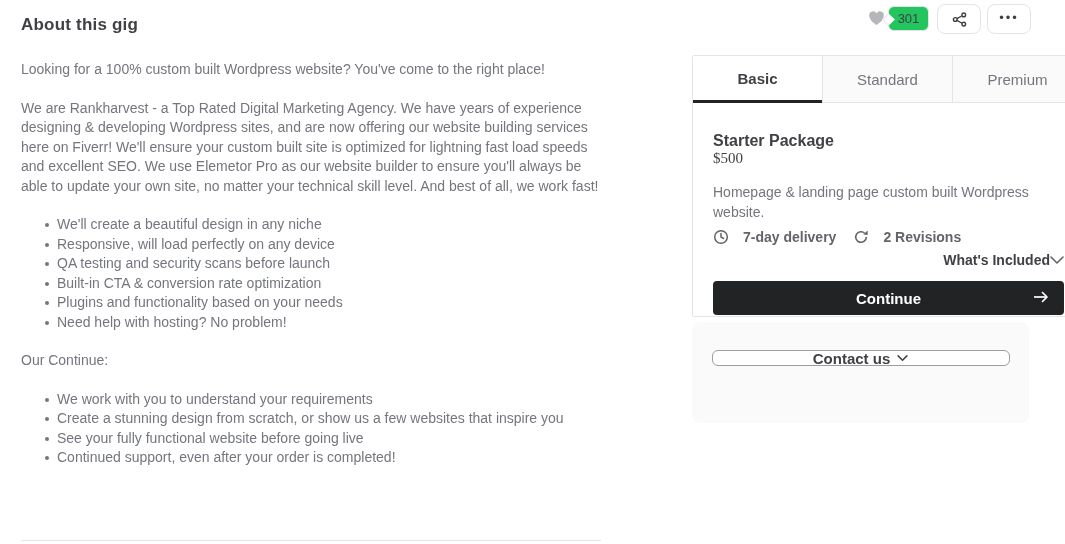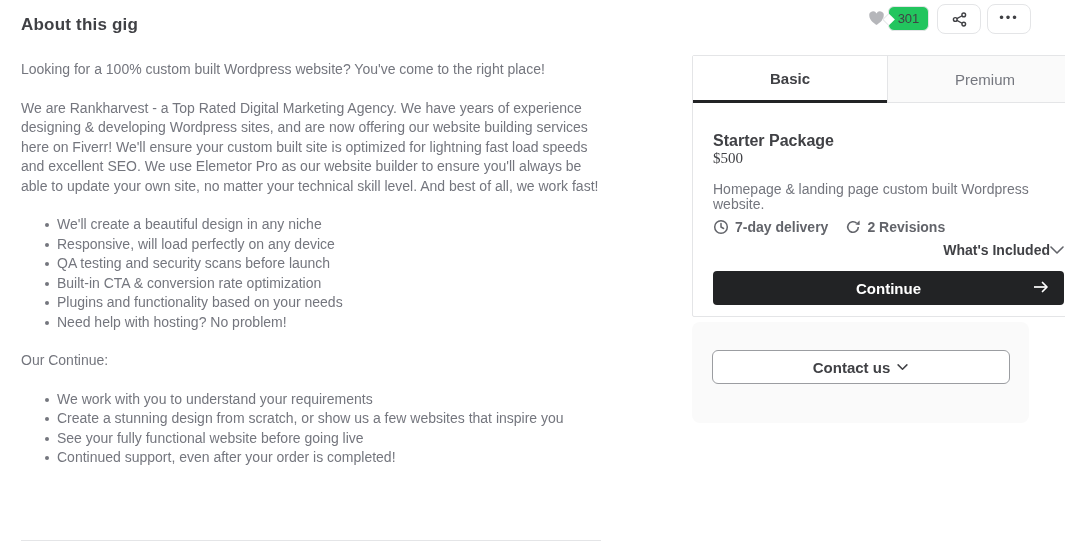--- a/index.html
+++ b/index.html
@@ -67,44 +67,44 @@
   }
   .tab:first-child { border-left:none; }
   .tab.active {
     background:#fff; color:#404145; font-weight:700;
     border-bottom:3px solid #222325;
   }
   .card-body { padding:26px 18px 15px 20px; }
   .pkg-row { display:flex; align-items:flex-start; justify-content:space-between;flex-direction:column; }
   .pkg-name { font-size:16px; font-weight:700; color:#404145; padding-top:3px; }
   .pkg-price { font-size:15px; color:#404145;font-family:Liberation Serif, serif; }
-  .pkg-desc { font-size:14px; line-height:15px; color:#74767e; margin-top:15px; }
+  .pkg-desc { font-size:14px; line-height:20px; color:#74767e; margin-top:15px; }
   .meta-row {
     display:flex; align-items:center; gap:17px; margin-top:7px;
     font-size:14px; font-weight:700; color:#62646a;
   }
-  .meta-item { display:flex; align-items:center; gap:6px; }
+  .meta-item { display:flex; align-items:center; gap:14px; }
   .included-row {
     display:flex; align-items:center; justify-content:flex-end;
     margin-top:7px; font-size:14px; font-weight:700; color:#404145; cursor:pointer;
   }
   .continue-btn {
     position:relative; margin-top:13px; width:100%; height:34px;
     background:#222325; color:#fff; border:none; border-radius:4px;
     font-family:Liberation Sans, sans-serif; font-size:15px; font-weight:700; cursor:pointer;
   }
   .continue-arrow { position:absolute; right:14px; top:8px; }
   
   .contact-card {
     position:absolute; left:692px; top:322px; width:337px; height:101px;
     background:#fafafa; border-radius:8px;
     display:flex; align-items:flex-start; justify-content:center;
   }
   .contact-btn {
-    margin-top:28px; width:298px; height:34px;
+    margin-top:28px; width:298px; height:16px;
     background:#fff; border:1px solid #9b9da1; border-radius:6px;
     font-family:inherit; font-size:15px; font-weight:700; color:#404145;
     display:flex; align-items:center; justify-content:center; gap:7px; cursor:pointer;
   }
   svg { display:block; }
 </style>
 </head>
 <body>
 
 <div class="main">
@@ -150,20 +150,21 @@
     </svg>
   </span>
 </div>
 <div class="icon-btn more">
   <span class="more-dots">•••</span>
 </div>
 
 <div class="pricing-card">
   <div class="tabs">
     <div class="tab active">Basic</div>
+    <div class="tab">Standard</div>
     <div class="tab">Premium</div>
   </div>
   <div class="card-body">
     <div class="pkg-row">
       <span class="pkg-name">Starter Package</span>
       <span class="pkg-price">$500</span>
     </div>
     <div class="pkg-desc">Homepage &amp; landing page custom built Wordpress website.</div>
     <div class="meta-row">
       <span class="meta-item">

